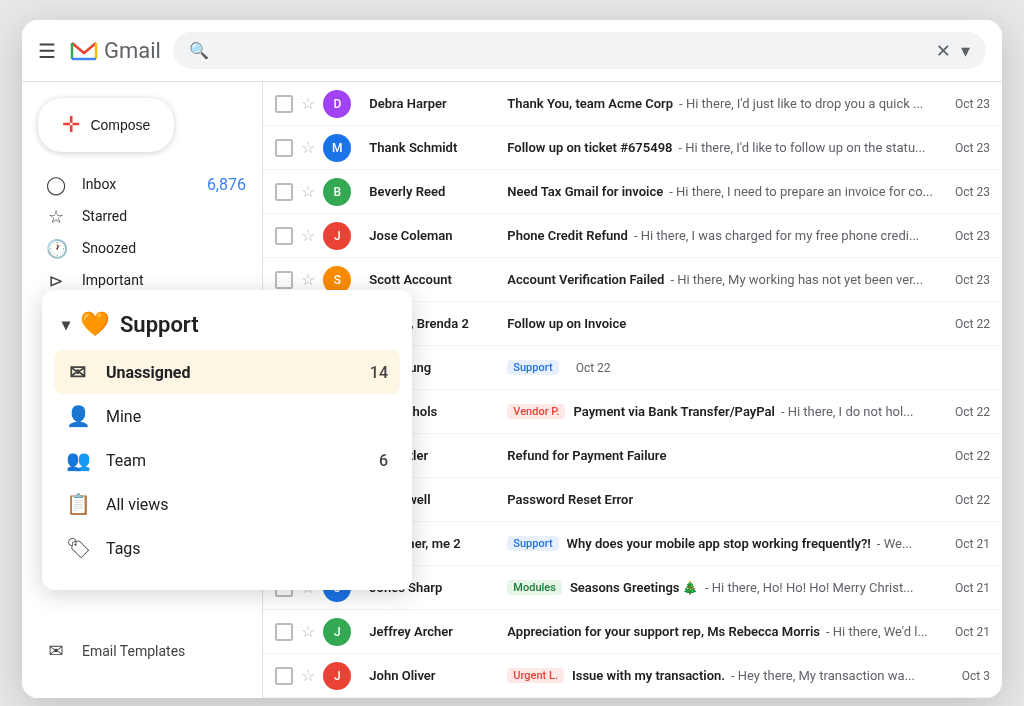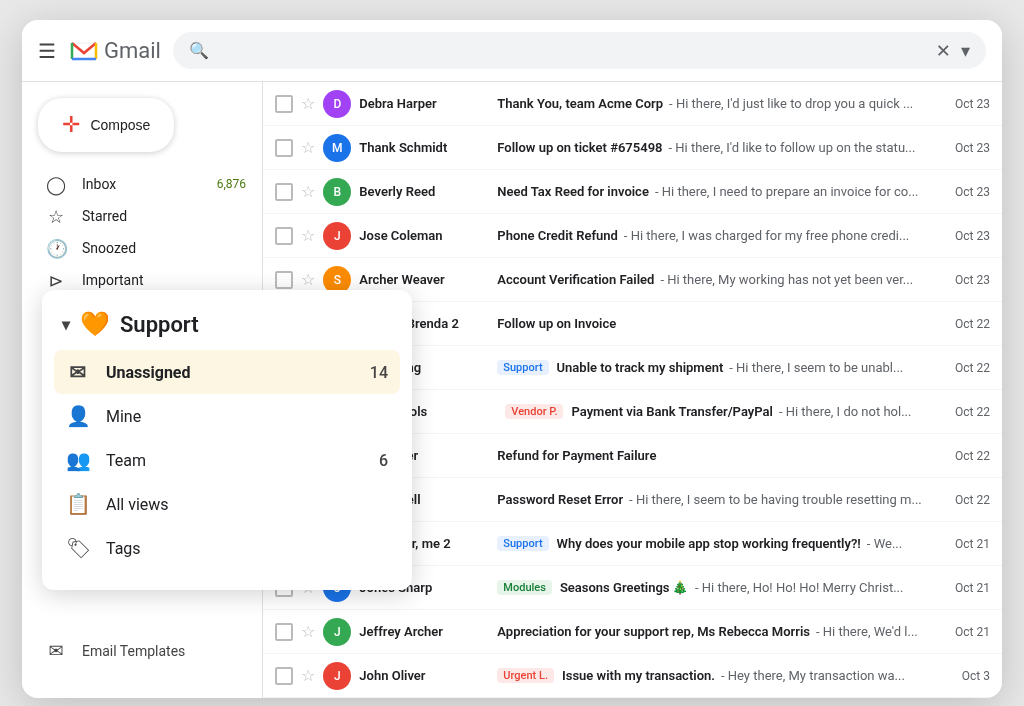--- a/index.html
+++ b/index.html
@@ -121,21 +121,21 @@
       gap: 16px;
       padding: 4px 16px 4px 24px;
       cursor: pointer;
       border-radius: 0 24px 24px 0;
       font-size: 14px;
       color: #202124;
       height: 32px;
       position: relative;
     }
     .nav-item .nav-label { flex: 1; }
-    .nav-item .nav-count { color: #4d7c0f; font-size: 12px; }
+    .nav-item .nav-count { color: #3b82f6; font-size: 16px; }
     .nav-icon { font-size: 18px; color: #444; width: 20px; text-align: center; }
     .sidebar-bottom {
       margin-top: 8px;
       padding: 4px 16px 4px 24px;
       display: flex;
       align-items: center;
       gap: 16px;
       font-size: 14px;
       color: #444;
       cursor: pointer;
@@ -161,28 +161,28 @@
       border: 2px solid #bbb; border-radius: 2px; cursor: pointer;
     }
     .email-star { font-size: 16px; color: #bbb; cursor: pointer; flex-shrink: 0; }
     .email-avatar {
       width: 28px; height: 28px; border-radius: 50%;
       background: #aaa; display: flex; align-items: center; justify-content: center;
       font-size: 12px; color: #fff; font-weight: 500; flex-shrink: 0;
     }
     .email-sender {
       width: 130px; flex-shrink: 0; font-size: 13px; font-weight: 600;
-      white-space: nowrap; overflow: hidden; text-overflow: ellipsis; color: #202124;
+      white-space: nowrap; overflow: hidden; text-overflow: ellipsis; color: #202124; margin-left: 10px;
     }
     .email-tag {
       padding: 1px 6px; border-radius: 4px; font-size: 11px;
       font-weight: 500; flex-shrink: 0;
     }
     .tag-support { background: #e8f0fe; color: #1a73e8; }
-    .tag-vendor { background: #fce8e6; color: #ea4335; margin-left: 8px; }
+    .tag-vendor { background: #fce8e6; color: #ea4335; }
     .tag-modules { background: #e6f4ea; color: #188038; }
     .tag-urgent { background: #fce8e6; color: #ea4335; }
     .email-subject-wrap {
       flex: 1; display: flex; gap: 6px; overflow: hidden;
       font-size: 13px; color: #202124; white-space: nowrap; text-overflow: ellipsis; align-items: center;
     }
     .email-subject { font-weight: 600; flex-shrink: 0; }
     .email-preview { color: #5f6368; font-weight: 400; overflow: hidden; text-overflow: ellipsis; }
     .email-date { flex-shrink: 0; font-size: 12px; color: #5f6368; width: 44px; text-align: right; }
 
@@ -321,42 +321,42 @@
     </div>
     <span class="email-date">Oct 23</span>
   </div>
         <div class="email-row">
     <div class="email-checkbox"></div>
     <span class="email-star">☆</span>
     <div class="email-avatar" style="background:#34a853">B</div>
     <span class="email-sender">Beverly Reed</span>
 
     <div class="email-subject-wrap">
-      <span class="email-subject">Need Tax Reed for invoice</span>
+      <span class="email-subject">Need Tax Gmail for invoice</span>
       <span class="email-preview">- Hi there, I need to prepare an invoice for co...</span>
     </div>
     <span class="email-date">Oct 23</span>
   </div>
         <div class="email-row">
     <div class="email-checkbox"></div>
     <span class="email-star">☆</span>
     <div class="email-avatar" style="background:#ea4335">J</div>
     <span class="email-sender">Jose Coleman</span>
 
     <div class="email-subject-wrap">
       <span class="email-subject">Phone Credit Refund</span>
       <span class="email-preview">- Hi there, I was charged for my free phone credi...</span>
     </div>
     <span class="email-date">Oct 23</span>
   </div>
         <div class="email-row">
     <div class="email-checkbox"></div>
     <span class="email-star">☆</span>
     <div class="email-avatar" style="background:#fb8c00">S</div>
-    <span class="email-sender">Archer Weaver</span>
+    <span class="email-sender">Scott Account</span>
 
     <div class="email-subject-wrap">
       <span class="email-subject">Account Verification Failed</span>
       <span class="email-preview">- Hi there, My working has not yet been ver...</span>
     </div>
     <span class="email-date">Oct 23</span>
   </div>
         <div class="email-row">
     <div class="email-checkbox"></div>
     <span class="email-star">☆</span>
@@ -367,24 +367,20 @@
       <span class="email-subject">Follow up on Invoice</span>
     </div>
     <span class="email-date">Oct 22</span>
   </div>
         <div class="email-row">
     <div class="email-checkbox"></div>
     <span class="email-star">☆</span>
     <div class="email-avatar" style="background:#1a73e8">M</div>
     <span class="email-sender">Mel Young</span>
     <span class="email-tag tag-support">Support</span>
-    <div class="email-subject-wrap">
-      <span class="email-subject">Unable to track my shipment</span>
-      <span class="email-preview">- Hi there, I seem to be unabl...</span>
-    </div>
     <span class="email-date">Oct 22</span>
   </div>
         <div class="email-row">
     <div class="email-checkbox"></div>
     <span class="email-star">☆</span>
     <div class="email-avatar" style="background:#34a853">J</div>
     <span class="email-sender">Jay Nichols</span>
     <span class="email-tag tag-vendor">Vendor P.</span>
     <div class="email-subject-wrap">
       <span class="email-subject">Payment via Bank Transfer/PayPal</span>
@@ -404,21 +400,20 @@
     <span class="email-date">Oct 22</span>
   </div>
         <div class="email-row">
     <div class="email-checkbox"></div>
     <span class="email-star">☆</span>
     <div class="email-avatar" style="background:#ea4335">P</div>
     <span class="email-sender">Pip Powell</span>
 
     <div class="email-subject-wrap">
       <span class="email-subject">Password Reset Error</span>
-      <span class="email-preview">- Hi there, I seem to be having trouble resetting m...</span>
     </div>
     <span class="email-date">Oct 22</span>
   </div>
         <div class="email-row">
     <div class="email-checkbox"></div>
     <span class="email-star">☆</span>
     <div class="email-avatar" style="background:#fb8c00">C</div>
     <span class="email-sender">Customer, me 2</span>
     <span class="email-tag tag-support">Support</span>
     <div class="email-subject-wrap">

